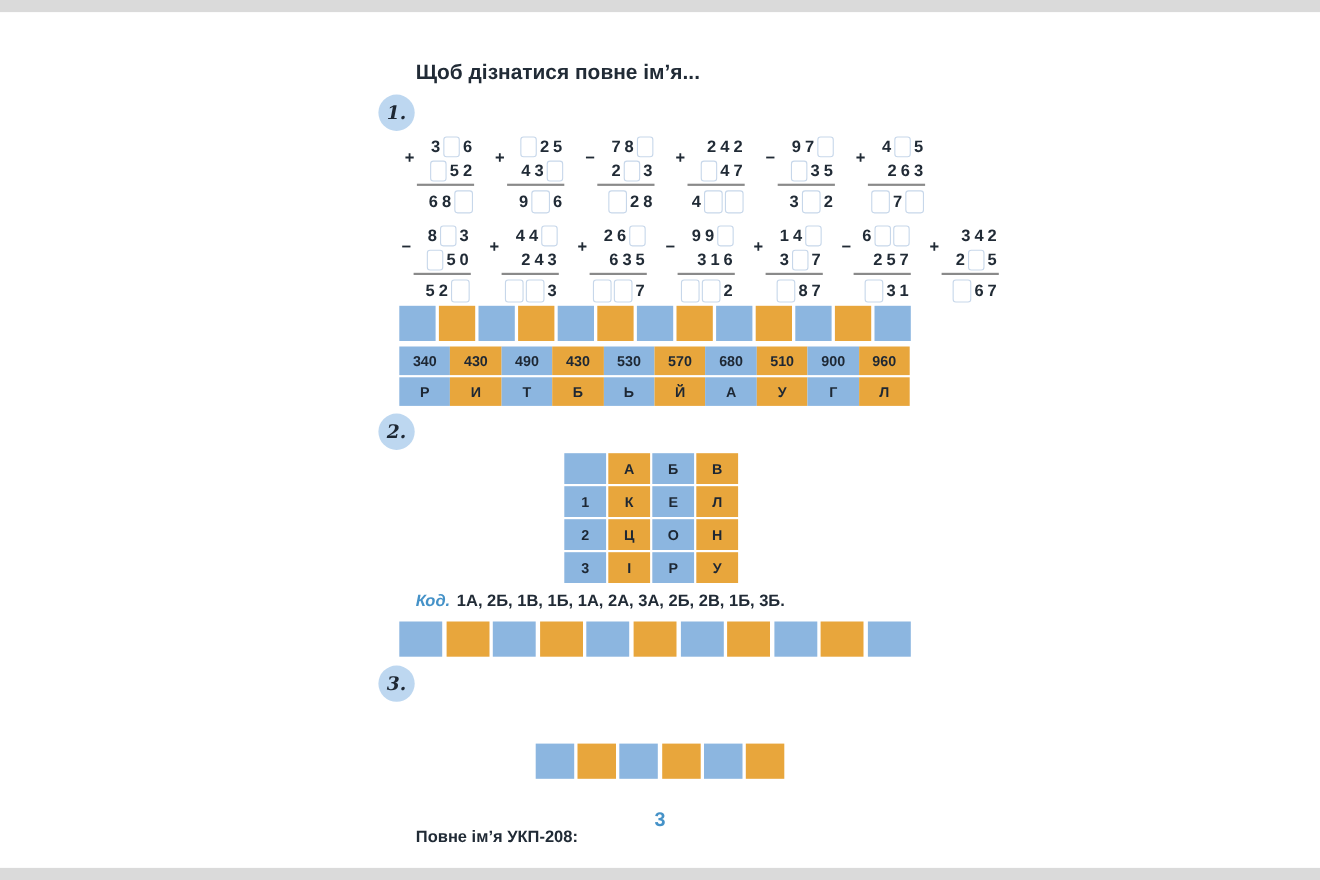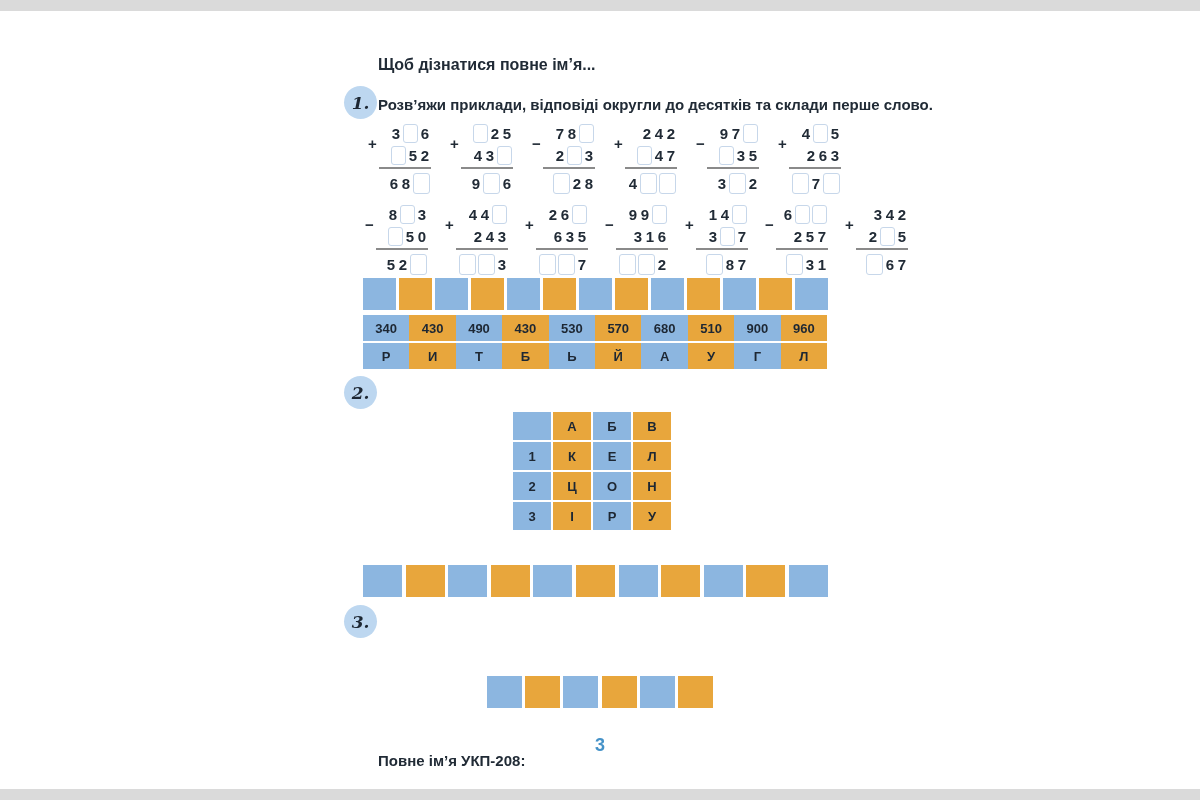--- a/index.html
+++ b/index.html
@@ -2,21 +2,21 @@
 <html><head>
 <meta charset="utf-8">
 <style>
   html,body{margin:0;padding:0;background:#fff;}
   .page{position:relative;width:1200px;height:800px;background:#ffffff;overflow:hidden;
         font-family:"Liberation Sans",sans-serif;color:#212b36;}
   .strip{position:absolute;left:0;width:1200px;height:11px;background:#dadada;}
   .strip.top{top:0;} .strip.bottom{bottom:0;}
 
   .abs{position:absolute;}
-  .intro{left:378px;top:56px;font-size:16px;font-weight:600;color:#212b36;margin:0;}
+  .intro{left:378px;top:56px;font-size:19px;font-weight:600;color:#212b36;margin:0;}
 
   .badge{position:absolute;width:33px;height:33px;border-radius:50%;background:#bdd7f0;
          display:flex;align-items:center;justify-content:center;
          font-family:"DejaVu Serif",serif;font-style:italic;font-weight:bold;
          font-size:17px;color:#1d2733;}
   .ex-text{position:absolute;font-size:15px;font-weight:600;color:#212b36;margin:0;line-height:21px;}
 
   
   .problems{position:absolute;display:flex;}
   #problems-row1{left:368px;top:122px;gap:19px;}
@@ -63,21 +63,20 @@
 </head>
 <body>
 
 <div class="page">
   <div class="strip top"></div>
   <div class="strip bottom"></div>
 
   <p class="abs intro">Щоб дізнатися повне ім’я...</p>
 
   <span class="badge" style="left:344px;top:86px;">1.</span>
-  <p class="ex-text" style="left:378px;top:94px;width:560px;">Розв’яжи приклади, відповіді округли до десятків та склади перше слово.</p>
 
   <div class="problems" id="problems-row1">
       <div class="prob">
         <span class="op">+</span>
         <div class="drow">
           <span class="digit">3</span>
           <span class="box"></span>
           <span class="digit">6</span>
         </div>
         <div class="drow">
@@ -380,20 +379,23 @@
       <div class="g-cell c-blue">2</div>
       <div class="g-cell c-orange">Ц</div>
       <div class="g-cell c-blue">О</div>
       <div class="g-cell c-orange">Н</div>
       <div class="g-cell c-blue">3</div>
       <div class="g-cell c-orange">І</div>
       <div class="g-cell c-blue">Р</div>
       <div class="g-cell c-orange">У</div>
     </div>
 
+  <p class="abs code-line">
+    <span class="code-word">Код.</span><span class="code-rest">1А, 2Б, 1В, 1Б, 1А, 2А, 3А, 2Б, 2В, 1Б, 3Б.</span>
+  </p>
 
   <div class="cell-row" id="cells2">
       <div class="cell c-blue"></div>
       <div class="cell c-orange"></div>
       <div class="cell c-blue"></div>
       <div class="cell c-orange"></div>
       <div class="cell c-blue"></div>
       <div class="cell c-orange"></div>
       <div class="cell c-blue"></div>
       <div class="cell c-orange"></div>

